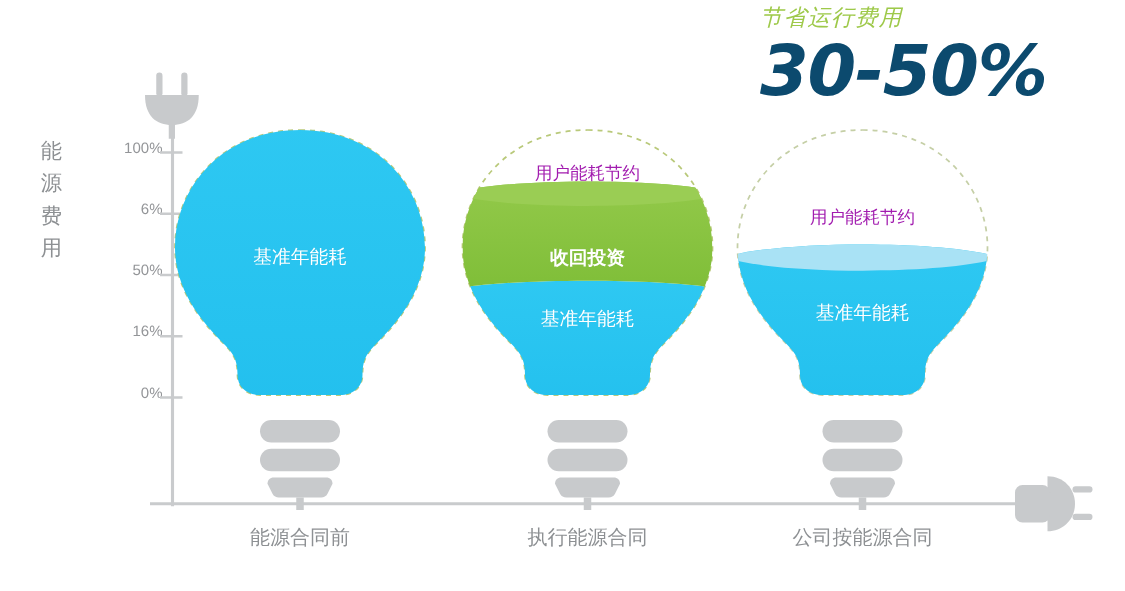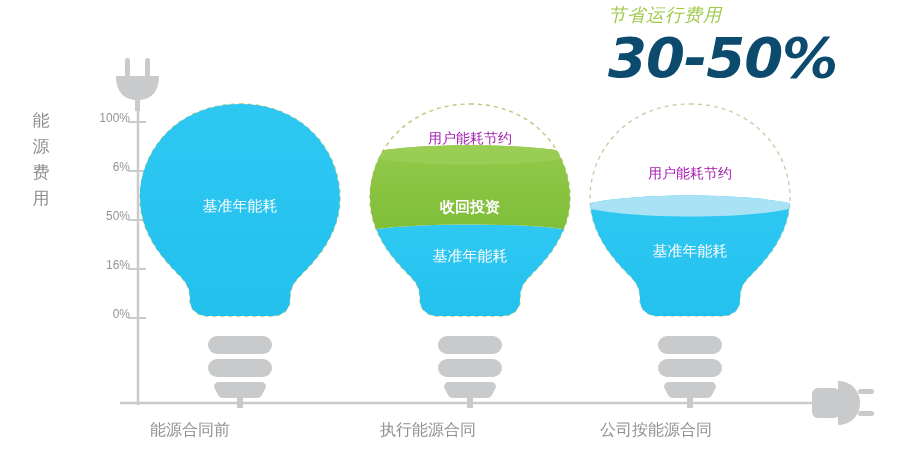--- a/index.html
+++ b/index.html
@@ -32,21 +32,21 @@
   .ylabel span{display:block;}
 
   .ytick{
     position:absolute;right:0;font-size:12px;color:#939598;
     text-align:right;width:64px;white-space:nowrap;
   }
   .ytickwrap{position:absolute;left:60px;top:0;width:70px;height:473px;}
 
   .xlabel{
     position:absolute;top:420px;font-size:16px;color:#8d9093;
-    width:180px;
+    text-align:center;width:180px;
   }
 
   svg.chart{position:absolute;left:0;top:0;width:900px;height:473px;}
 
   .bulbtext{
     position:absolute;text-align:center;color:#ffffff;font-size:15px;
     line-height:21px;width:170px;
     text-shadow:0 0 1px rgba(0,0,0,0.05);
   }
   .savelabel{

